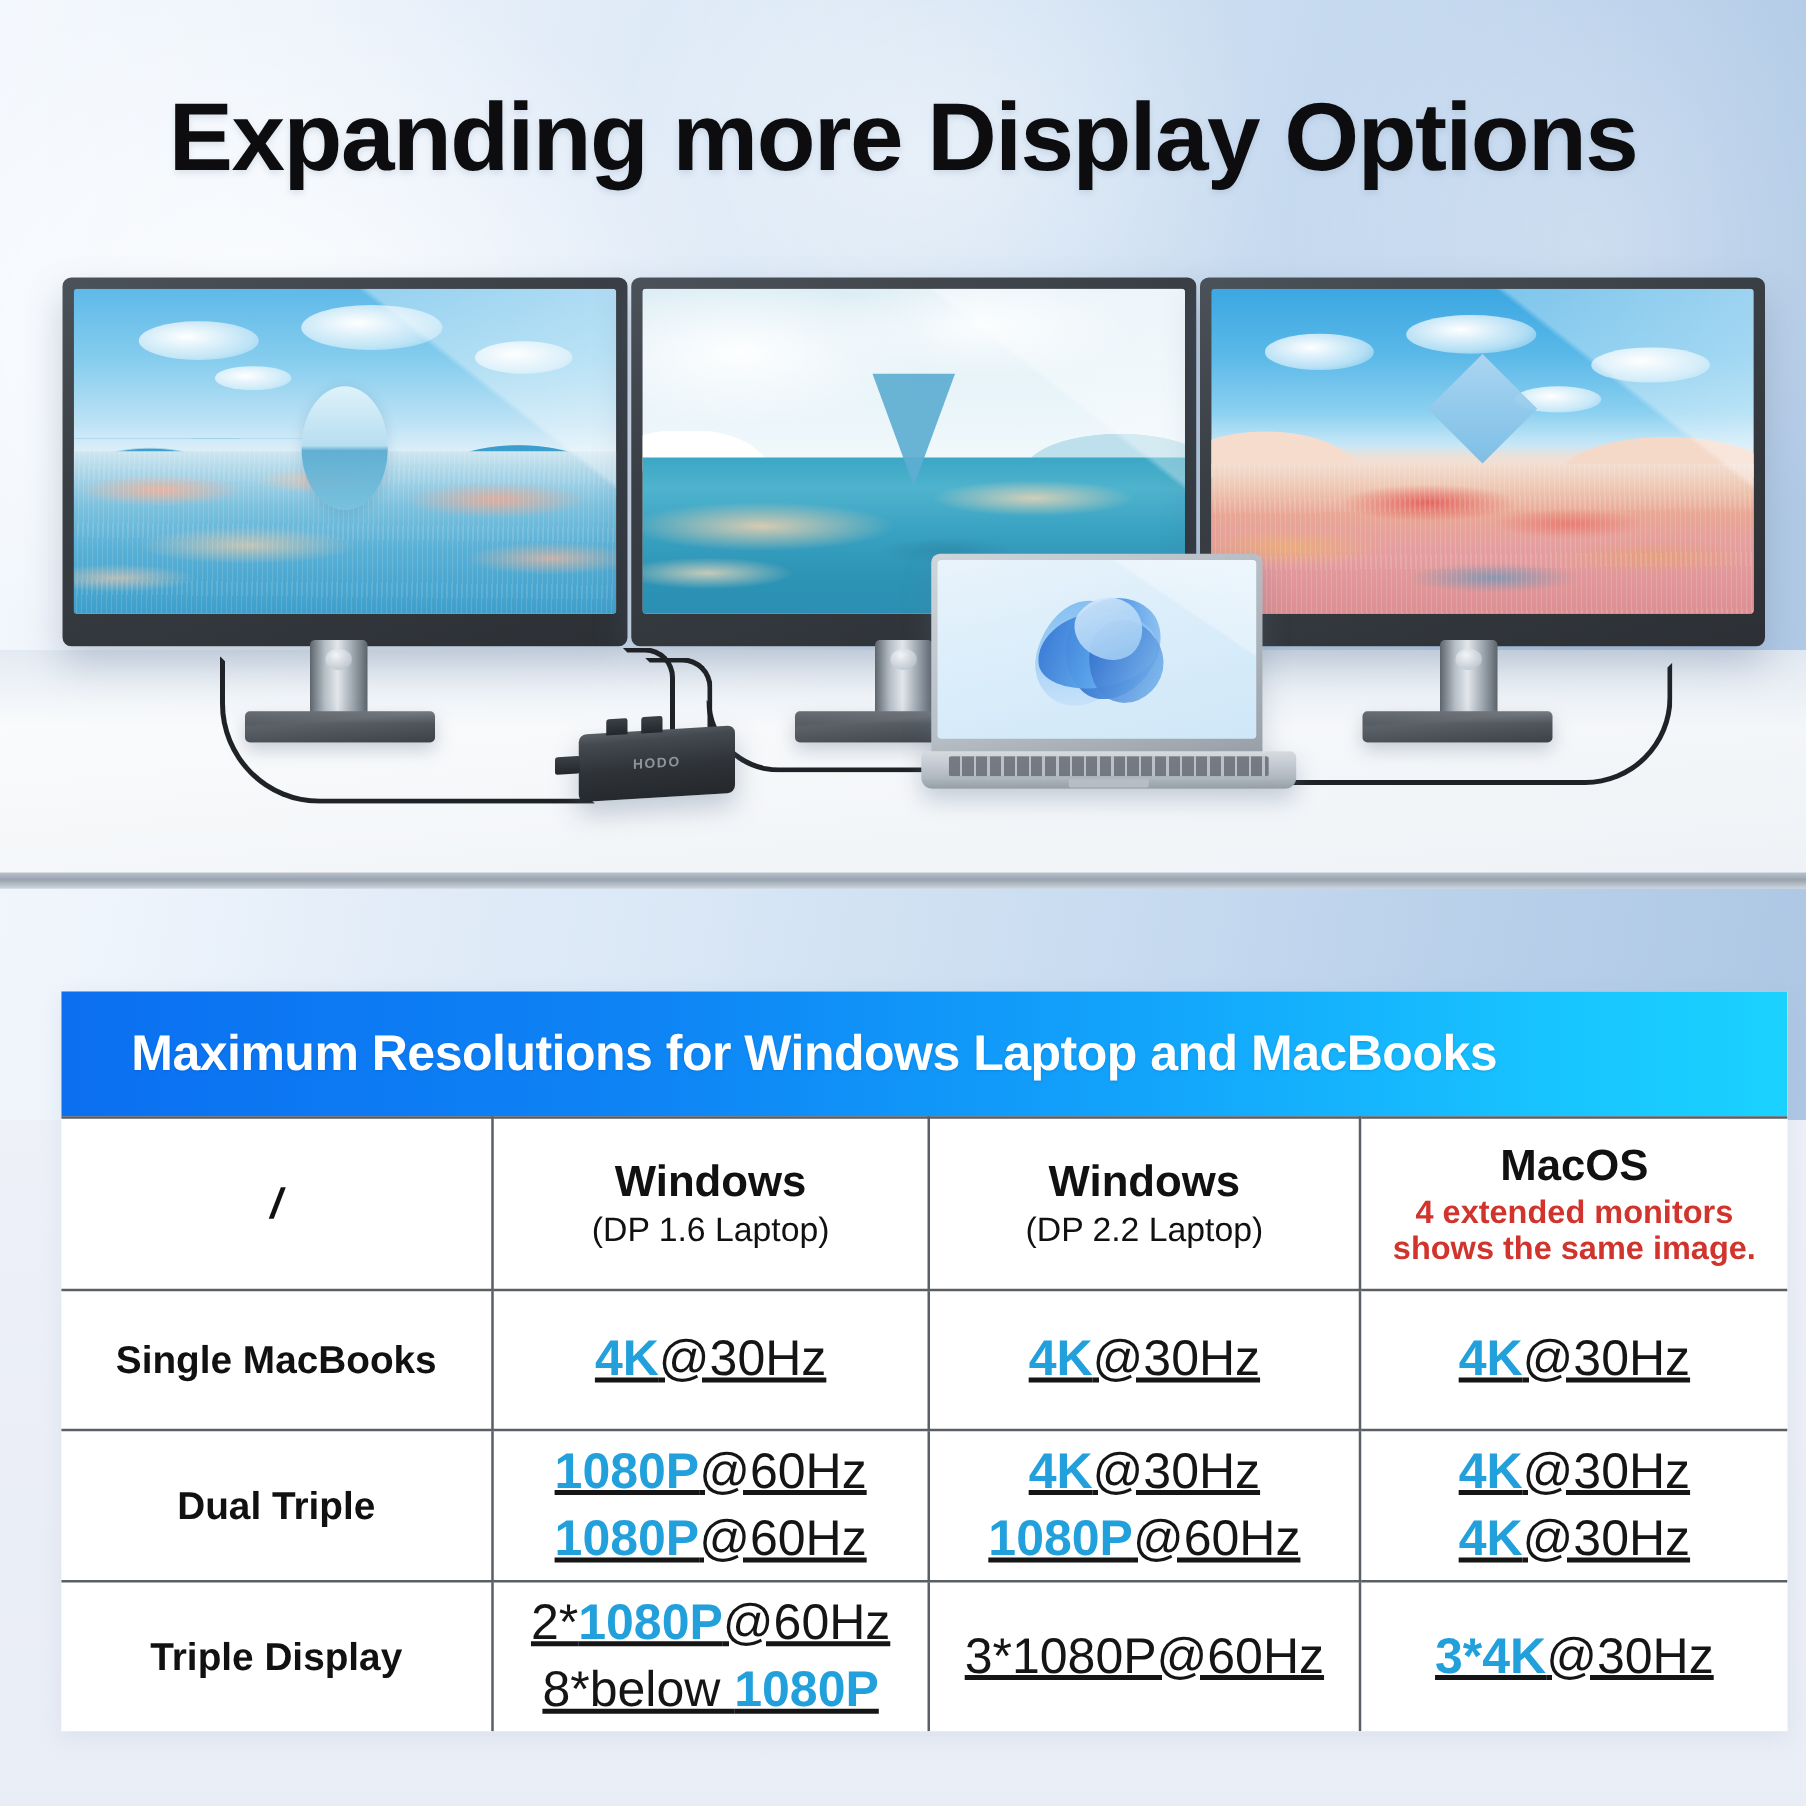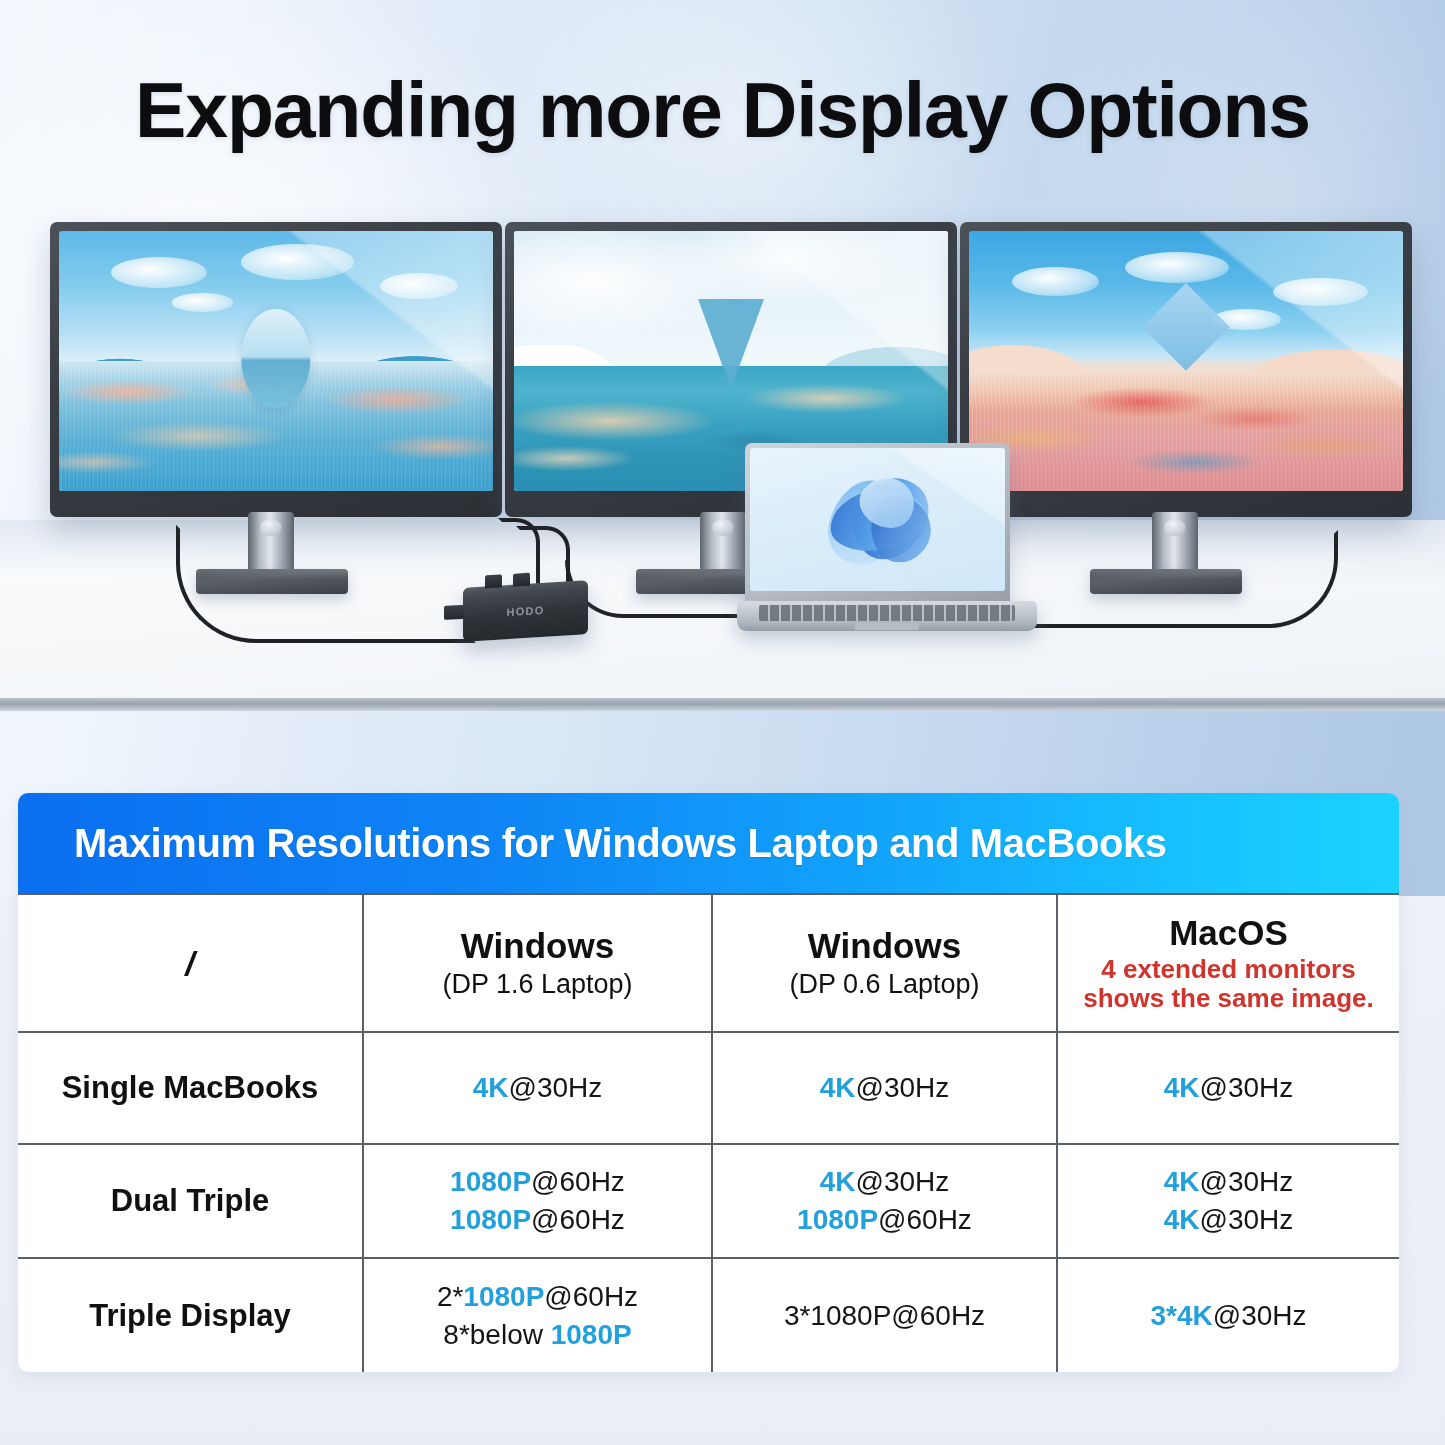--- a/index.html
+++ b/index.html
@@ -362,23 +362,23 @@
   }
   .cbl-right {
     left: 1020px; top: 530px; width: 318px; height: 98px;
     border-color: transparent #1f2226 #1f2226 transparent;
     border-radius: 0 0 70px 0;
   }
 
   
   .table-wrap {
     position: absolute;
-    left: 18px; top: 793px;
+    left: 49px; top: 793px;
     width: 1381px;
-    border-radius: 10px;
+    border-radius: 0;
     background: #ffffff;
     box-shadow: 0 4px 16px rgba(150,165,190,.18);
     overflow: hidden;
   }
   .table-banner {
     height: 100px;
     background: linear-gradient(90deg, #0b6ff0 0%, #0e84f5 34%, #12a3fb 62%, #18c6ff 88%, #1ad2ff 100%);
     display: flex; align-items: center;
     padding-left: 56px;
   }
@@ -404,21 +404,21 @@
   col.c3 { width: 345px; }
   col.c4 { width: 342px; }
 
   .hdr-row th { height: 138px; }
   .hdr-slash { font-size: 34px; font-weight: 700; font-style: italic; color: #111; }
   .hdr-main { font-size: 35px; font-weight: 700; color: #111; line-height: 1.16; }
   .hdr-sub { font-size: 27px; font-weight: 400; color: #111; line-height: 1.2; margin-top: 2px; }
   .hdr-note { font-size: 26px; color: #d0342c; line-height: 1.12; margin-top: 2px; }
 
   .row-label { font-size: 31px; font-weight: 700; color: #111; }
-  .cell { font-size: 28px; color: #151515; line-height: 1.34; white-space: nowrap; }
+  .cell { font-size: 40px; color: #151515; line-height: 1.34; white-space: nowrap; text-decoration: underline; }
   .cell .b { color: #22a0db; font-weight: 700; }
   .cell .k { color: #151515; font-weight: 400; }
   .r-single td { height: 112px; }
   .r-dual td { height: 114px; }
   .r-triple td { height: 114px; }
 
   .page-foot {
     position: absolute;
     left: 0; top: 797px;
     width: 1445px; height: 648px;
@@ -546,21 +546,21 @@
         <tr class="hdr-row">
           <th>
             <div class="hdr-slash">/</div>
           </th>
           <th>
             <div class="hdr-main">Windows</div>
             <div class="hdr-sub">(DP 1.6 Laptop)</div>
           </th>
           <th>
             <div class="hdr-main">Windows</div>
-            <div class="hdr-sub">(DP 0.6 Laptop)</div>
+            <div class="hdr-sub">(DP 2.2 Laptop)</div>
           </th>
           <th>
             <div class="hdr-main">MacOS</div>
             <div class="hdr-note">4 extended monitors shows the same image.</div>
           </th>
         </tr>
       </thead>
       <tbody>
         <tr class="r-single">
           <td>

